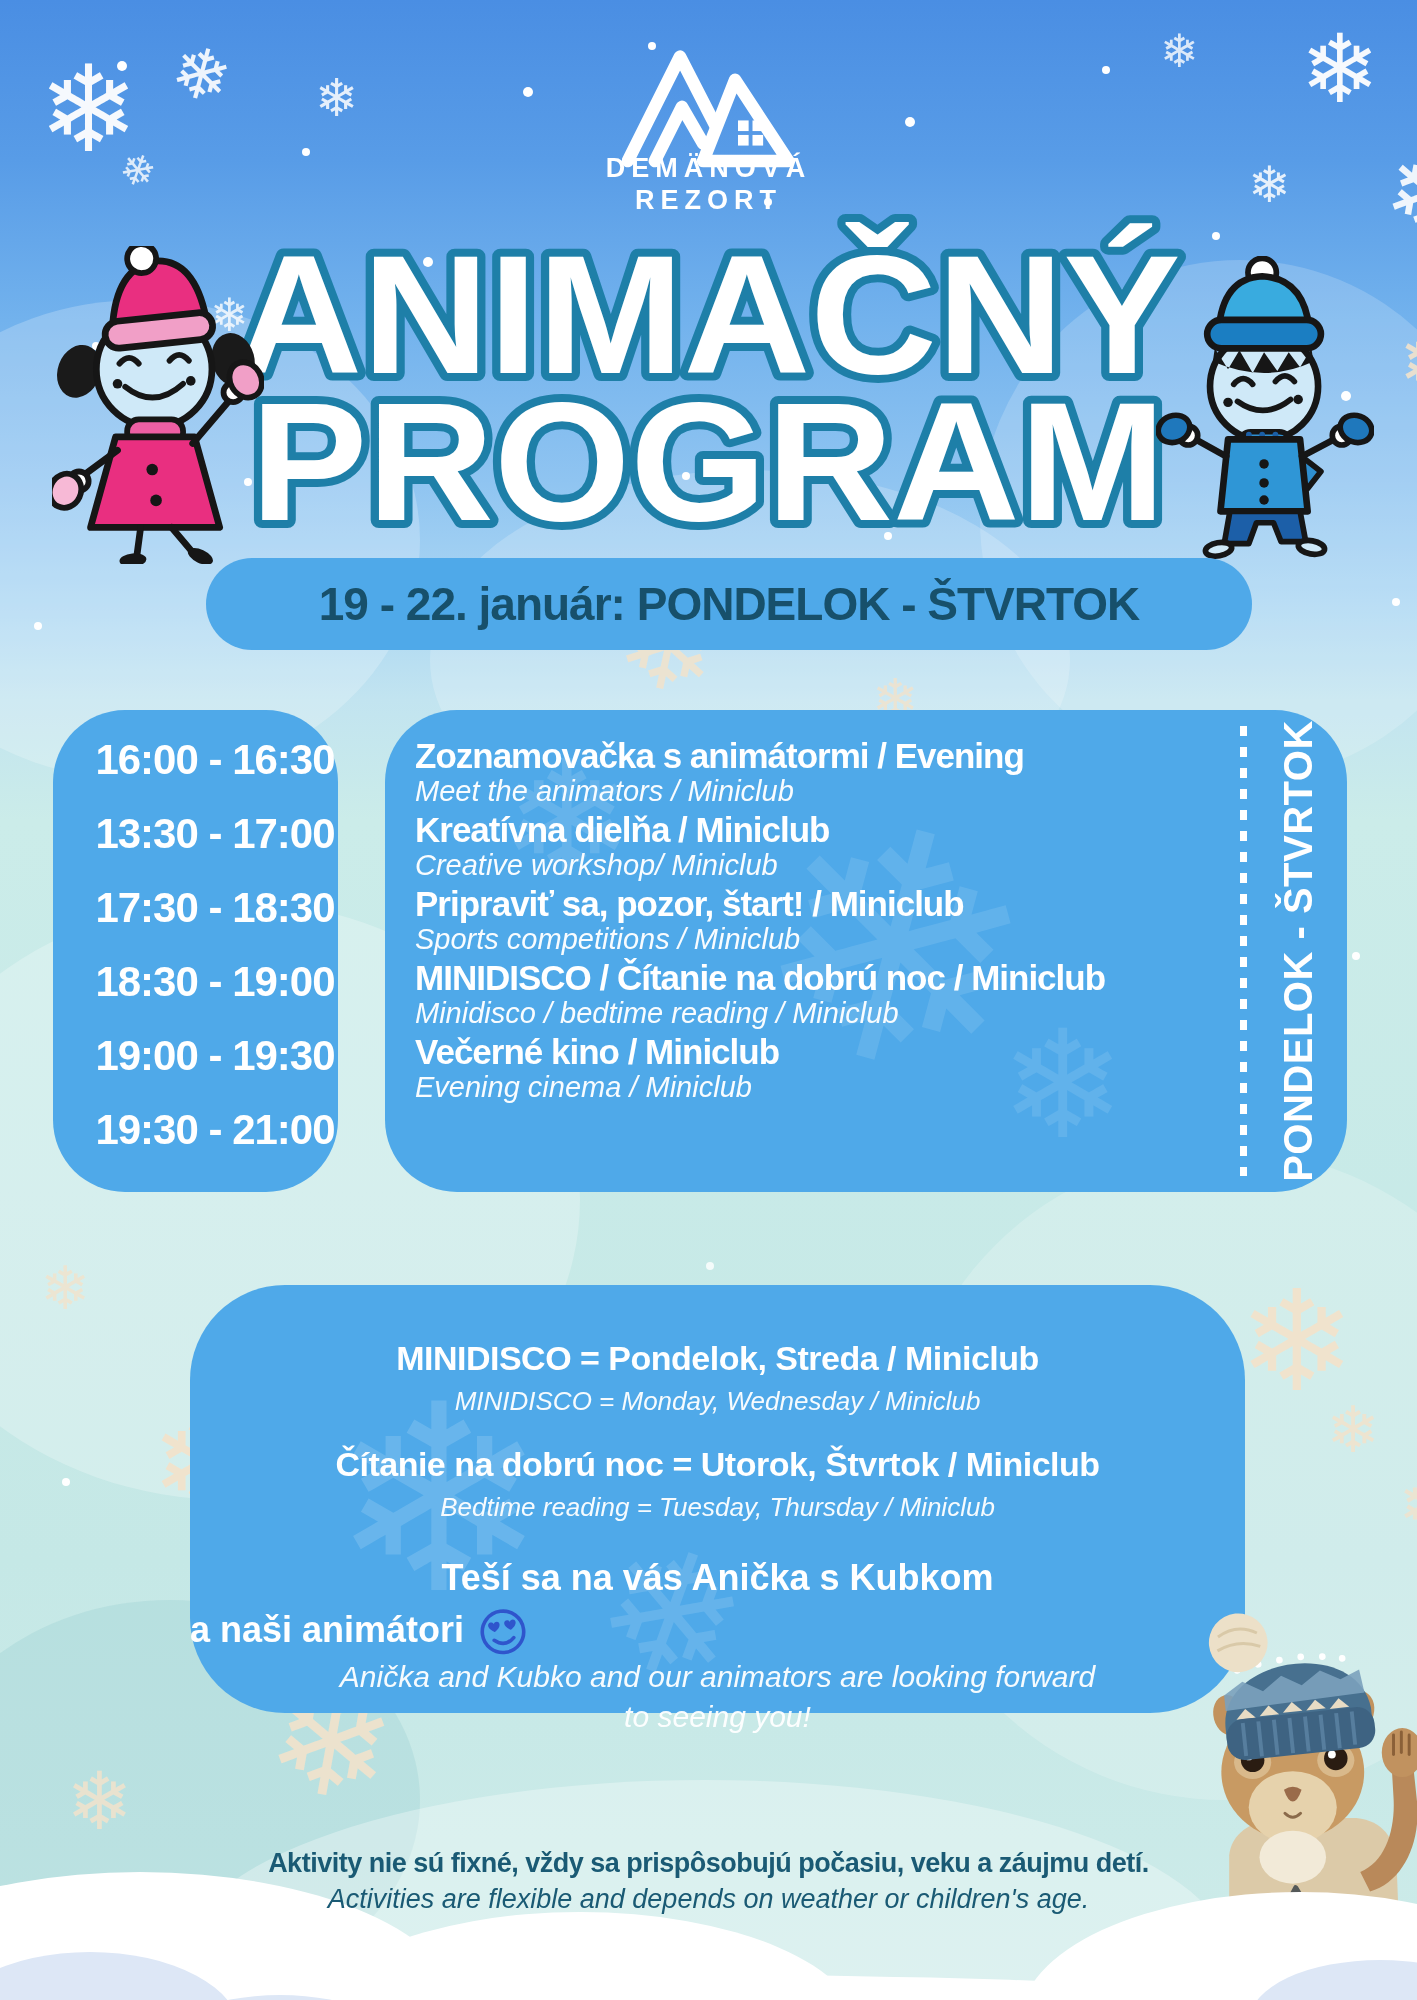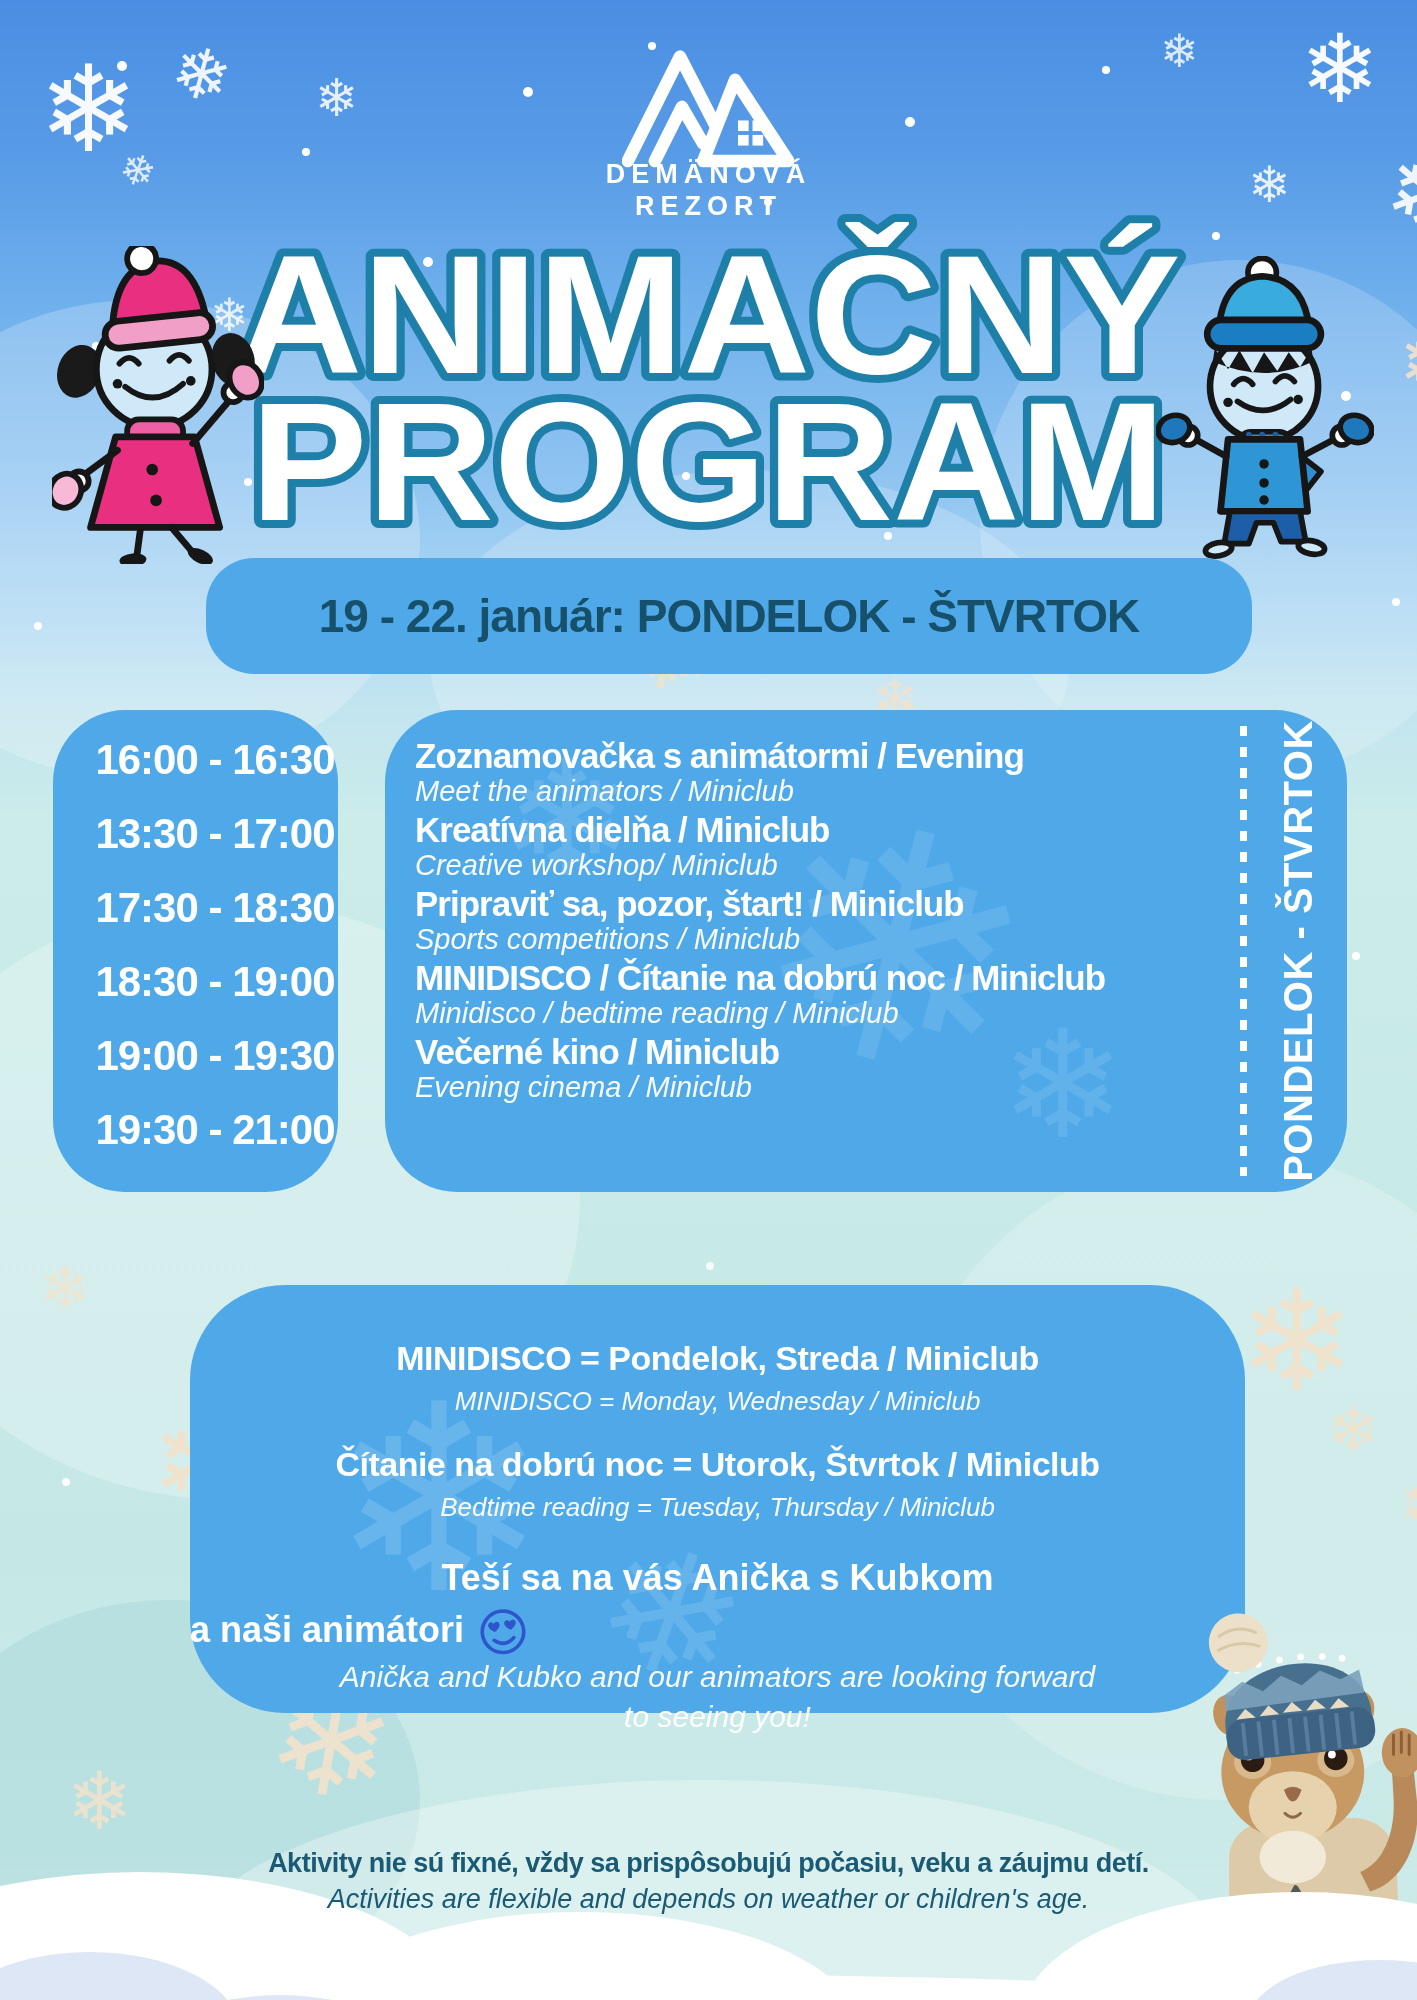--- a/index.html
+++ b/index.html
@@ -10,26 +10,26 @@
   .cloud{position:absolute;border-radius:50%;pointer-events:none;}
   .flake{position:absolute;font-family:"DejaVu Sans",sans-serif;line-height:1;pointer-events:none;z-index:2;}
   .flake.wm{z-index:11;}
   .dots{position:absolute;left:0;top:0;width:8px;height:8px;border-radius:50%;background:transparent;z-index:2;
     box-shadow:118px 62px 0 1px #fff,302px 148px 0 0 #fff,524px 88px 0 1px #fff,648px 42px 0 0 #fff,
     906px 118px 0 1px #fff,1102px 66px 0 0 #fff,764px 198px 0 0 #fff,424px 258px 0 1px #fff,
     1212px 232px 0 0 #fff,92px 342px 0 0 #fff,1342px 392px 0 1px #fff,244px 478px 0 0 #fff,
     682px 472px 0 0 #fff,1052px 422px 0 1px #fff,34px 622px 0 0 #fff,1392px 598px 0 0 #fff,
     884px 532px 0 0 #fff,62px 1478px 0 0 #fff,1352px 952px 0 0 #fff,706px 1262px 0 0 rgba(255,255,255,.8);}
   .logo-wrap{left:622px;top:40px;width:174px;height:128px;z-index:10;}
-  .brand{left:0;top:158px;width:1417px;text-align:center;z-index:10;color:#fff;font-weight:bold;
+  .brand{left:0;top:152px;width:1417px;text-align:center;z-index:10;color:#fff;font-weight:bold;
     font-size:27px;letter-spacing:6px;line-height:32px;}
   .title-svg{left:0;top:0;width:1417px;height:640px;z-index:10;pointer-events:none;}
   .title-svg text{font-family:"Liberation Sans",sans-serif;font-weight:bold;fill:#fff;
     stroke:#1E7FA8;stroke-width:16px;paint-order:stroke;stroke-linejoin:round;}
-  .date-banner{left:206px;top:558px;width:1046px;height:116px;background:#4FA9E9;border-radius:48px;
+  .date-banner{left:206px;top:558px;width:1046px;height:92px;background:#4FA9E9;border-radius:48px;
     display:flex;align-items:center;justify-content:center;z-index:10;}
   .date-banner span{font-size:46px;font-weight:bold;color:#17506B;letter-spacing:-1px;}
   .panel{background:#4FA9E9;z-index:10;}
   .times-panel{left:53px;top:710px;width:285px;height:482px;border-radius:72px;padding-top:26px;box-sizing:border-box;padding-left:39px;}
   .time-cell{height:74px;font-size:42px;font-weight:bold;color:#fff;text-align:center;letter-spacing:-1px;line-height:48px;}
   .acts-panel{left:385px;top:710px;width:962px;height:482px;border-radius:72px;padding:26px 0 0 30px;box-sizing:border-box;}
   .act-row{height:74px;}
   .act-title{font-size:35px;font-weight:bold;color:#fff;letter-spacing:-1px;line-height:40px;white-space:nowrap;}
   .act-sub{font-size:29px;font-style:italic;color:rgba(255,255,255,.96);line-height:31px;white-space:nowrap;}
   .dotted-sep{left:1240px;top:726px;width:7px;height:450px;z-index:11;

